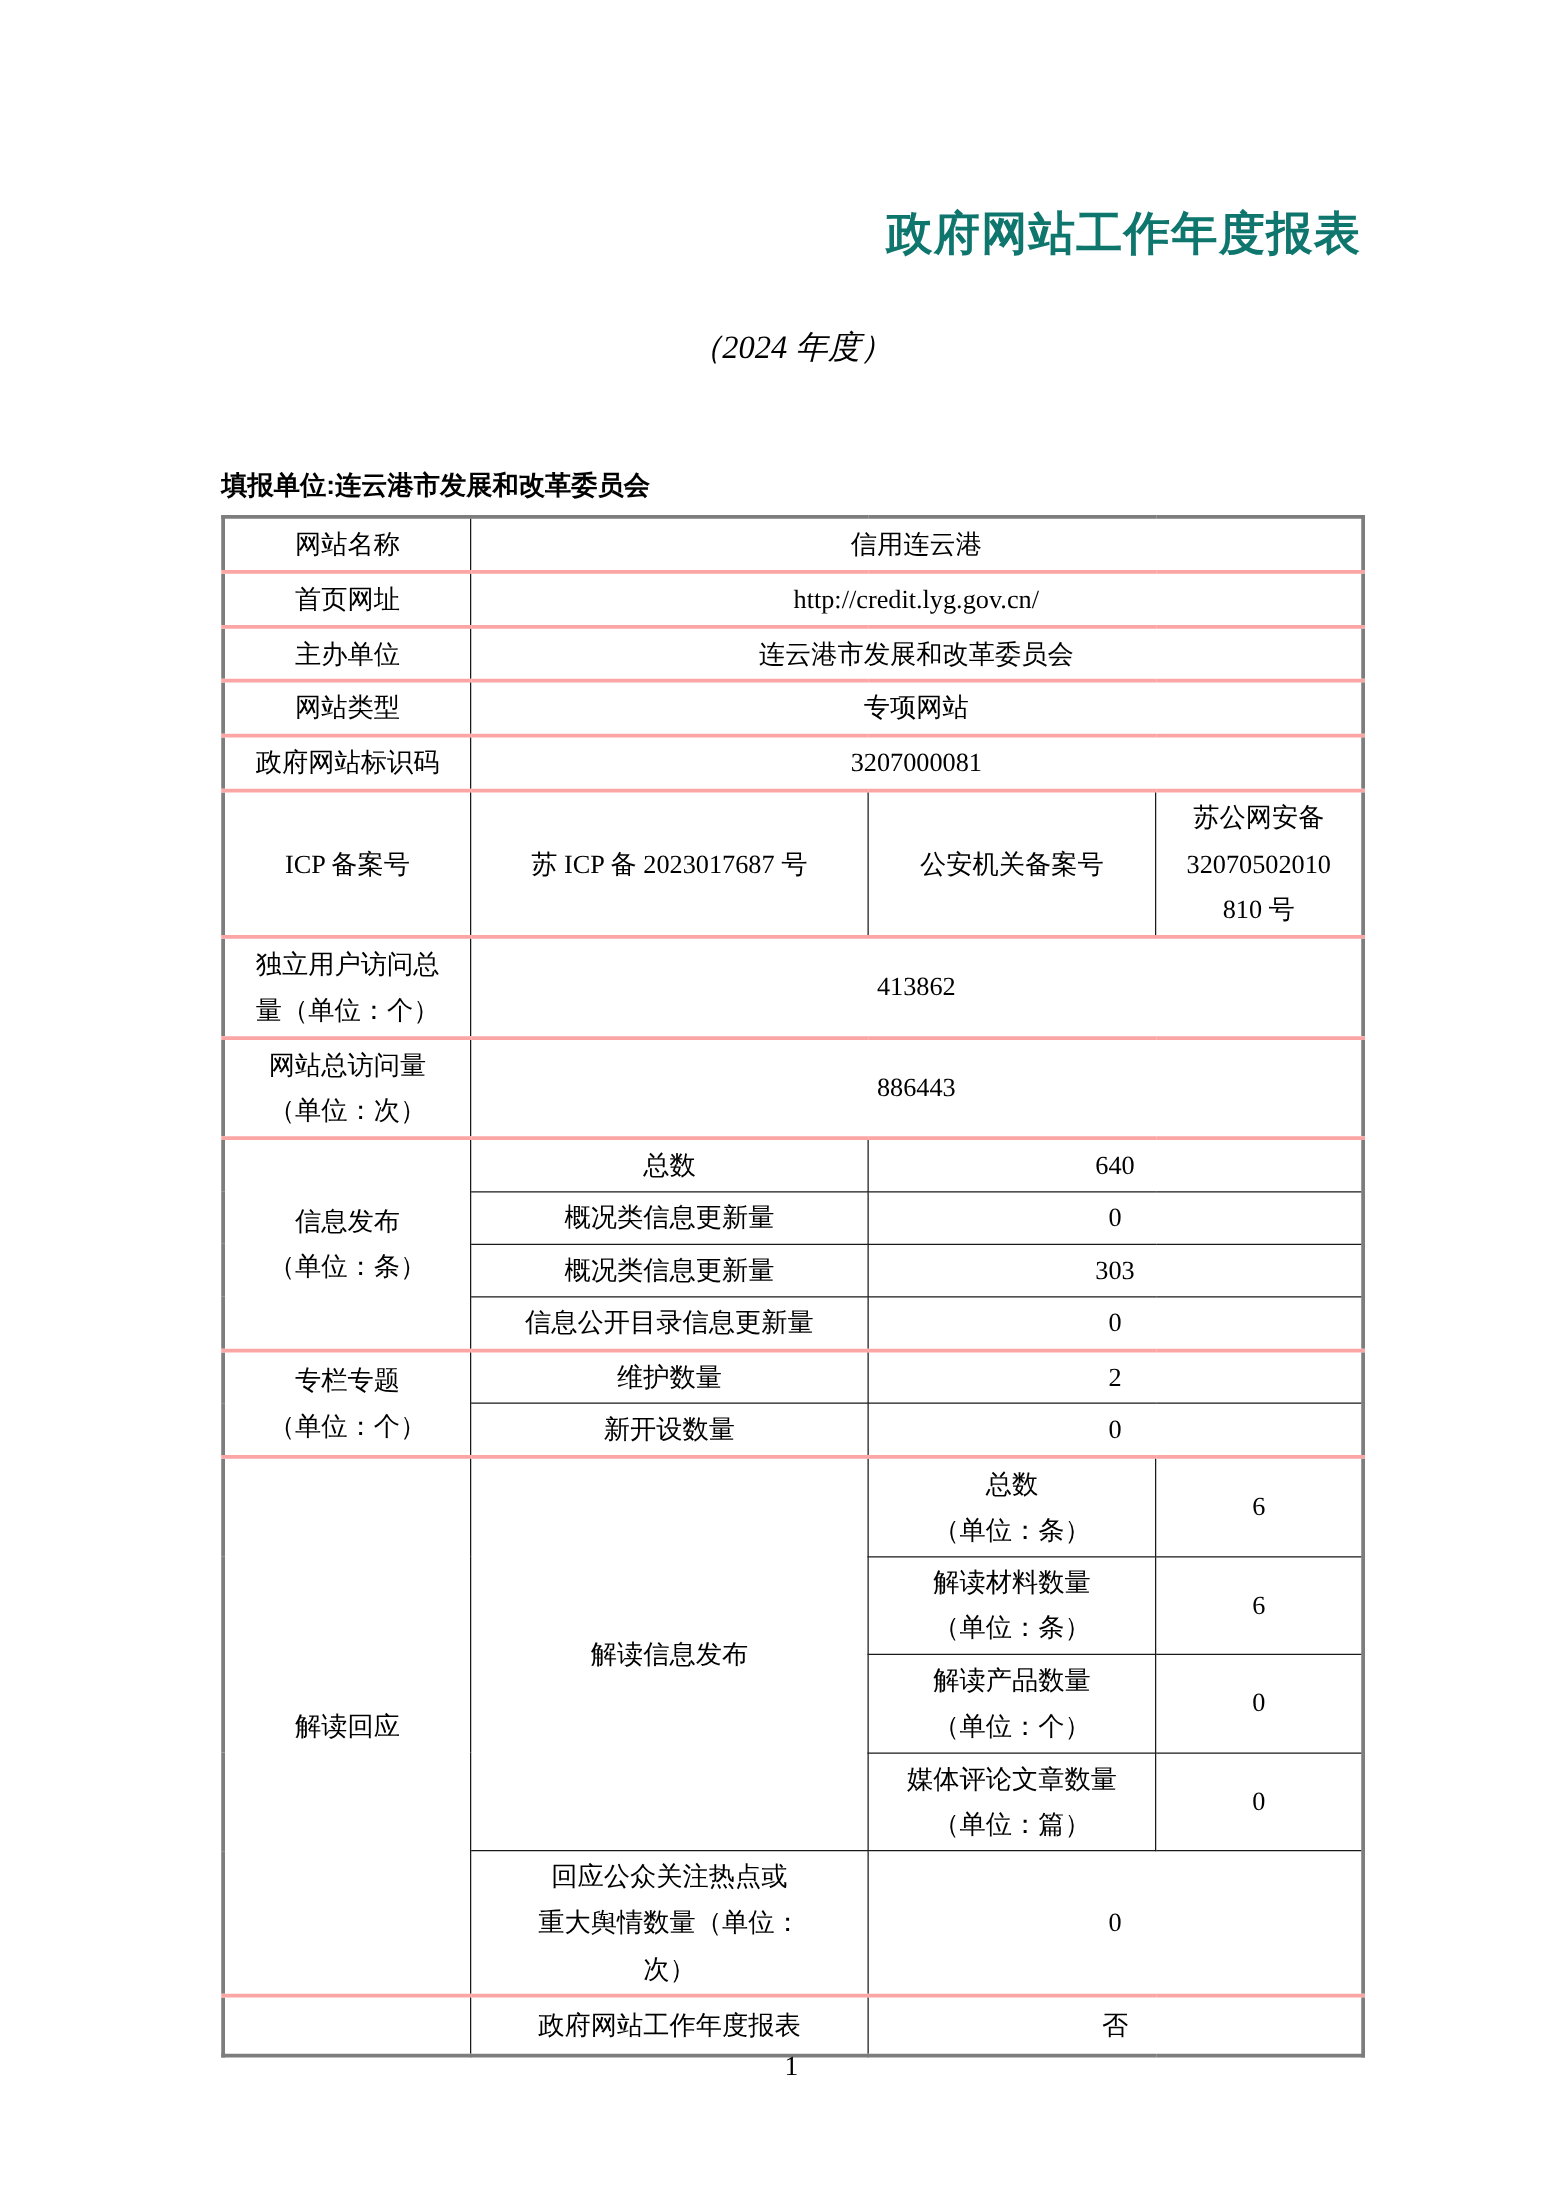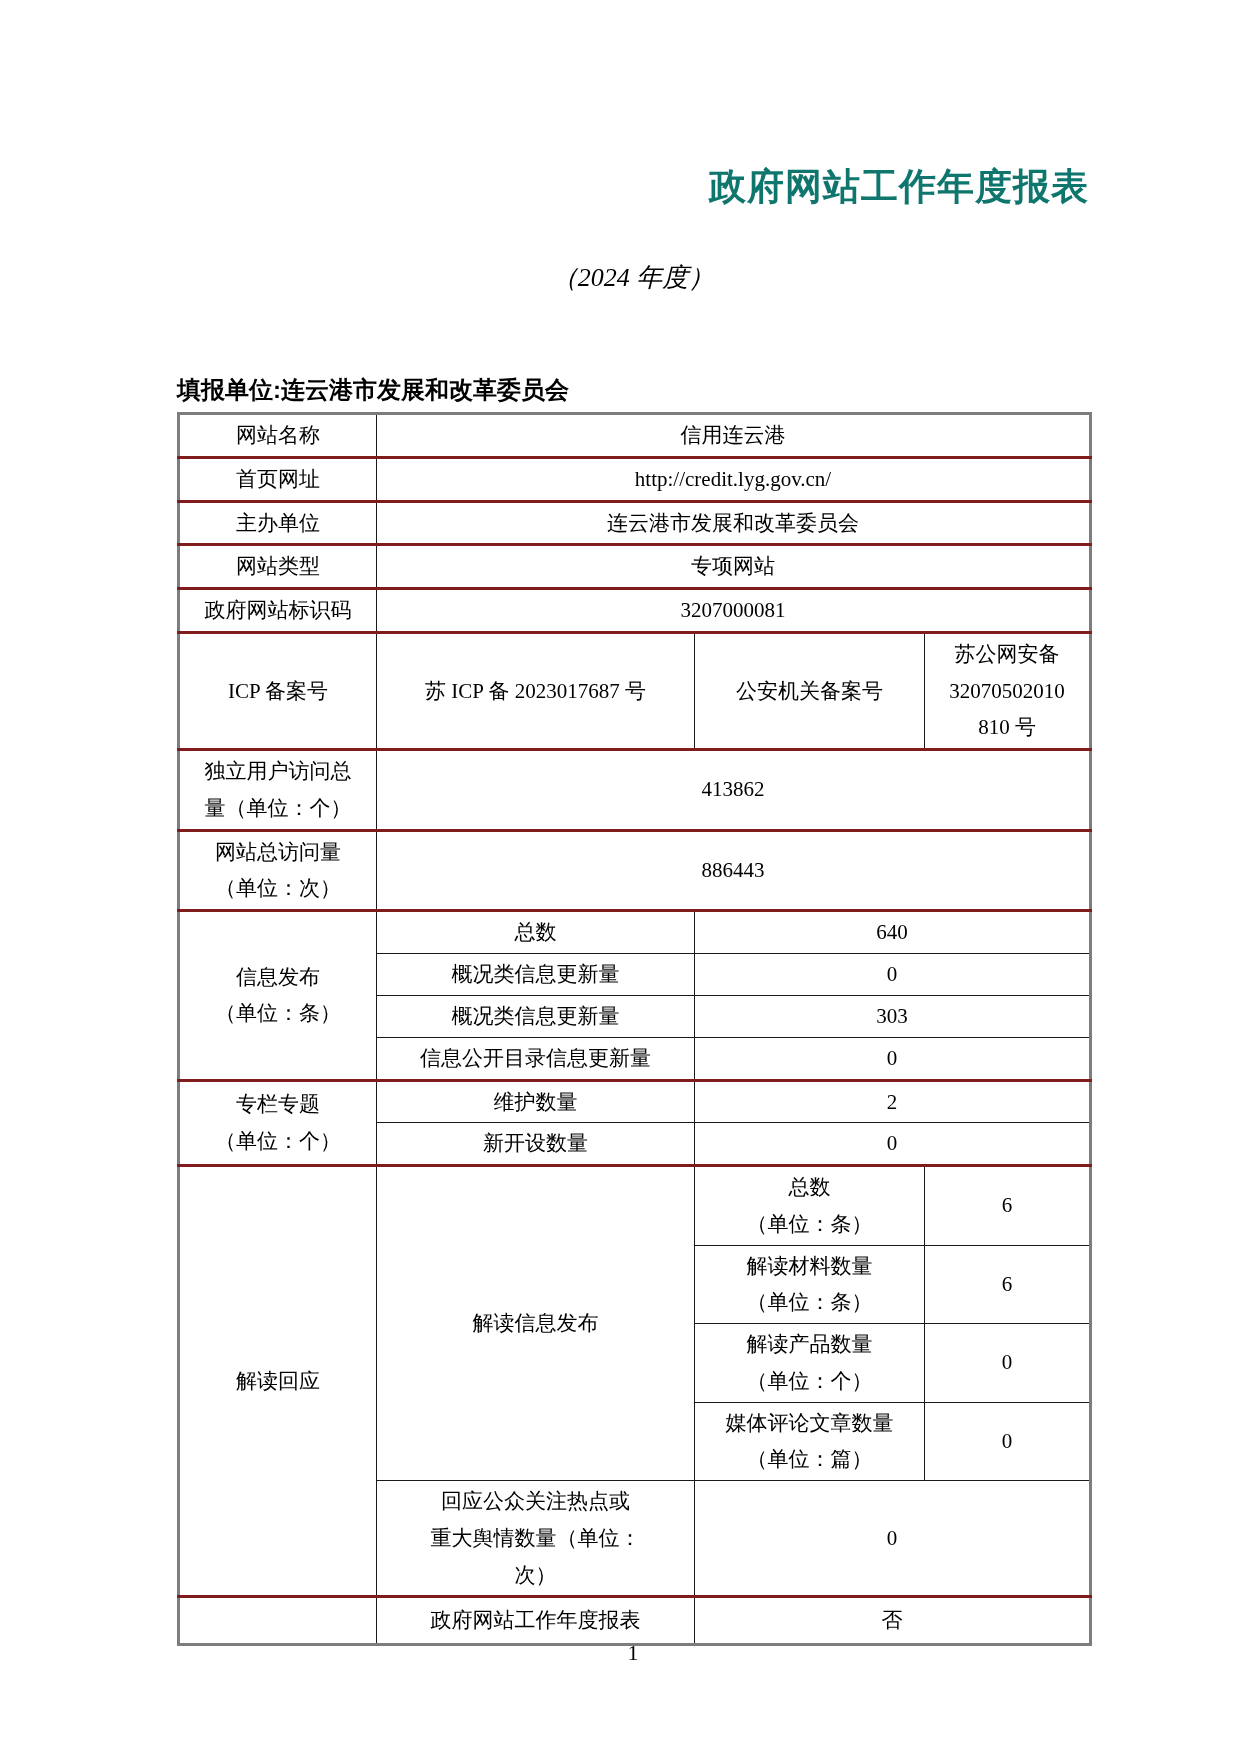--- a/index.html
+++ b/index.html
@@ -45,21 +45,21 @@
     line-height: 1.2;
     color: #000000;
     font-style: italic;
   }
   .reporting-unit {
     position: absolute;
     left: 0;
     top: 376px;
     font-family: "Liberation Sans", "DejaVu Sans", sans-serif;
     font-weight: bold;
-    font-size: 24px;
+    font-size: 21px;
     line-height: 1.2;
     color: #000000;
     white-space: nowrap;
     text-align: center;
   }
   table.report {
     position: absolute;
     left: 0;
     top: 412px;
     width: 912px;
@@ -70,21 +70,21 @@
   }
   table.report td {
     border: 1.5px solid #1a1a1a;
     text-align: center;
     vertical-align: middle;
     padding: 2px 6px;
     line-height: 1.75;
     color: #000000;
   }
   table.report tr.mj td {
-    border-top: 3px solid #7f1d1d;
+    border-top: 3px solid #fca5a5;
   }
   table.report td.pl {
     white-space: pre-line;
   }
   
   .r-s  { height: 42px; font-family: Liberation Serif, serif; }
   .r-icp{ height: 110px; }
   .r-2l { height: 78px; }
   .r-i  { height: 42px; }
   .r-j  { height: 72px; }

